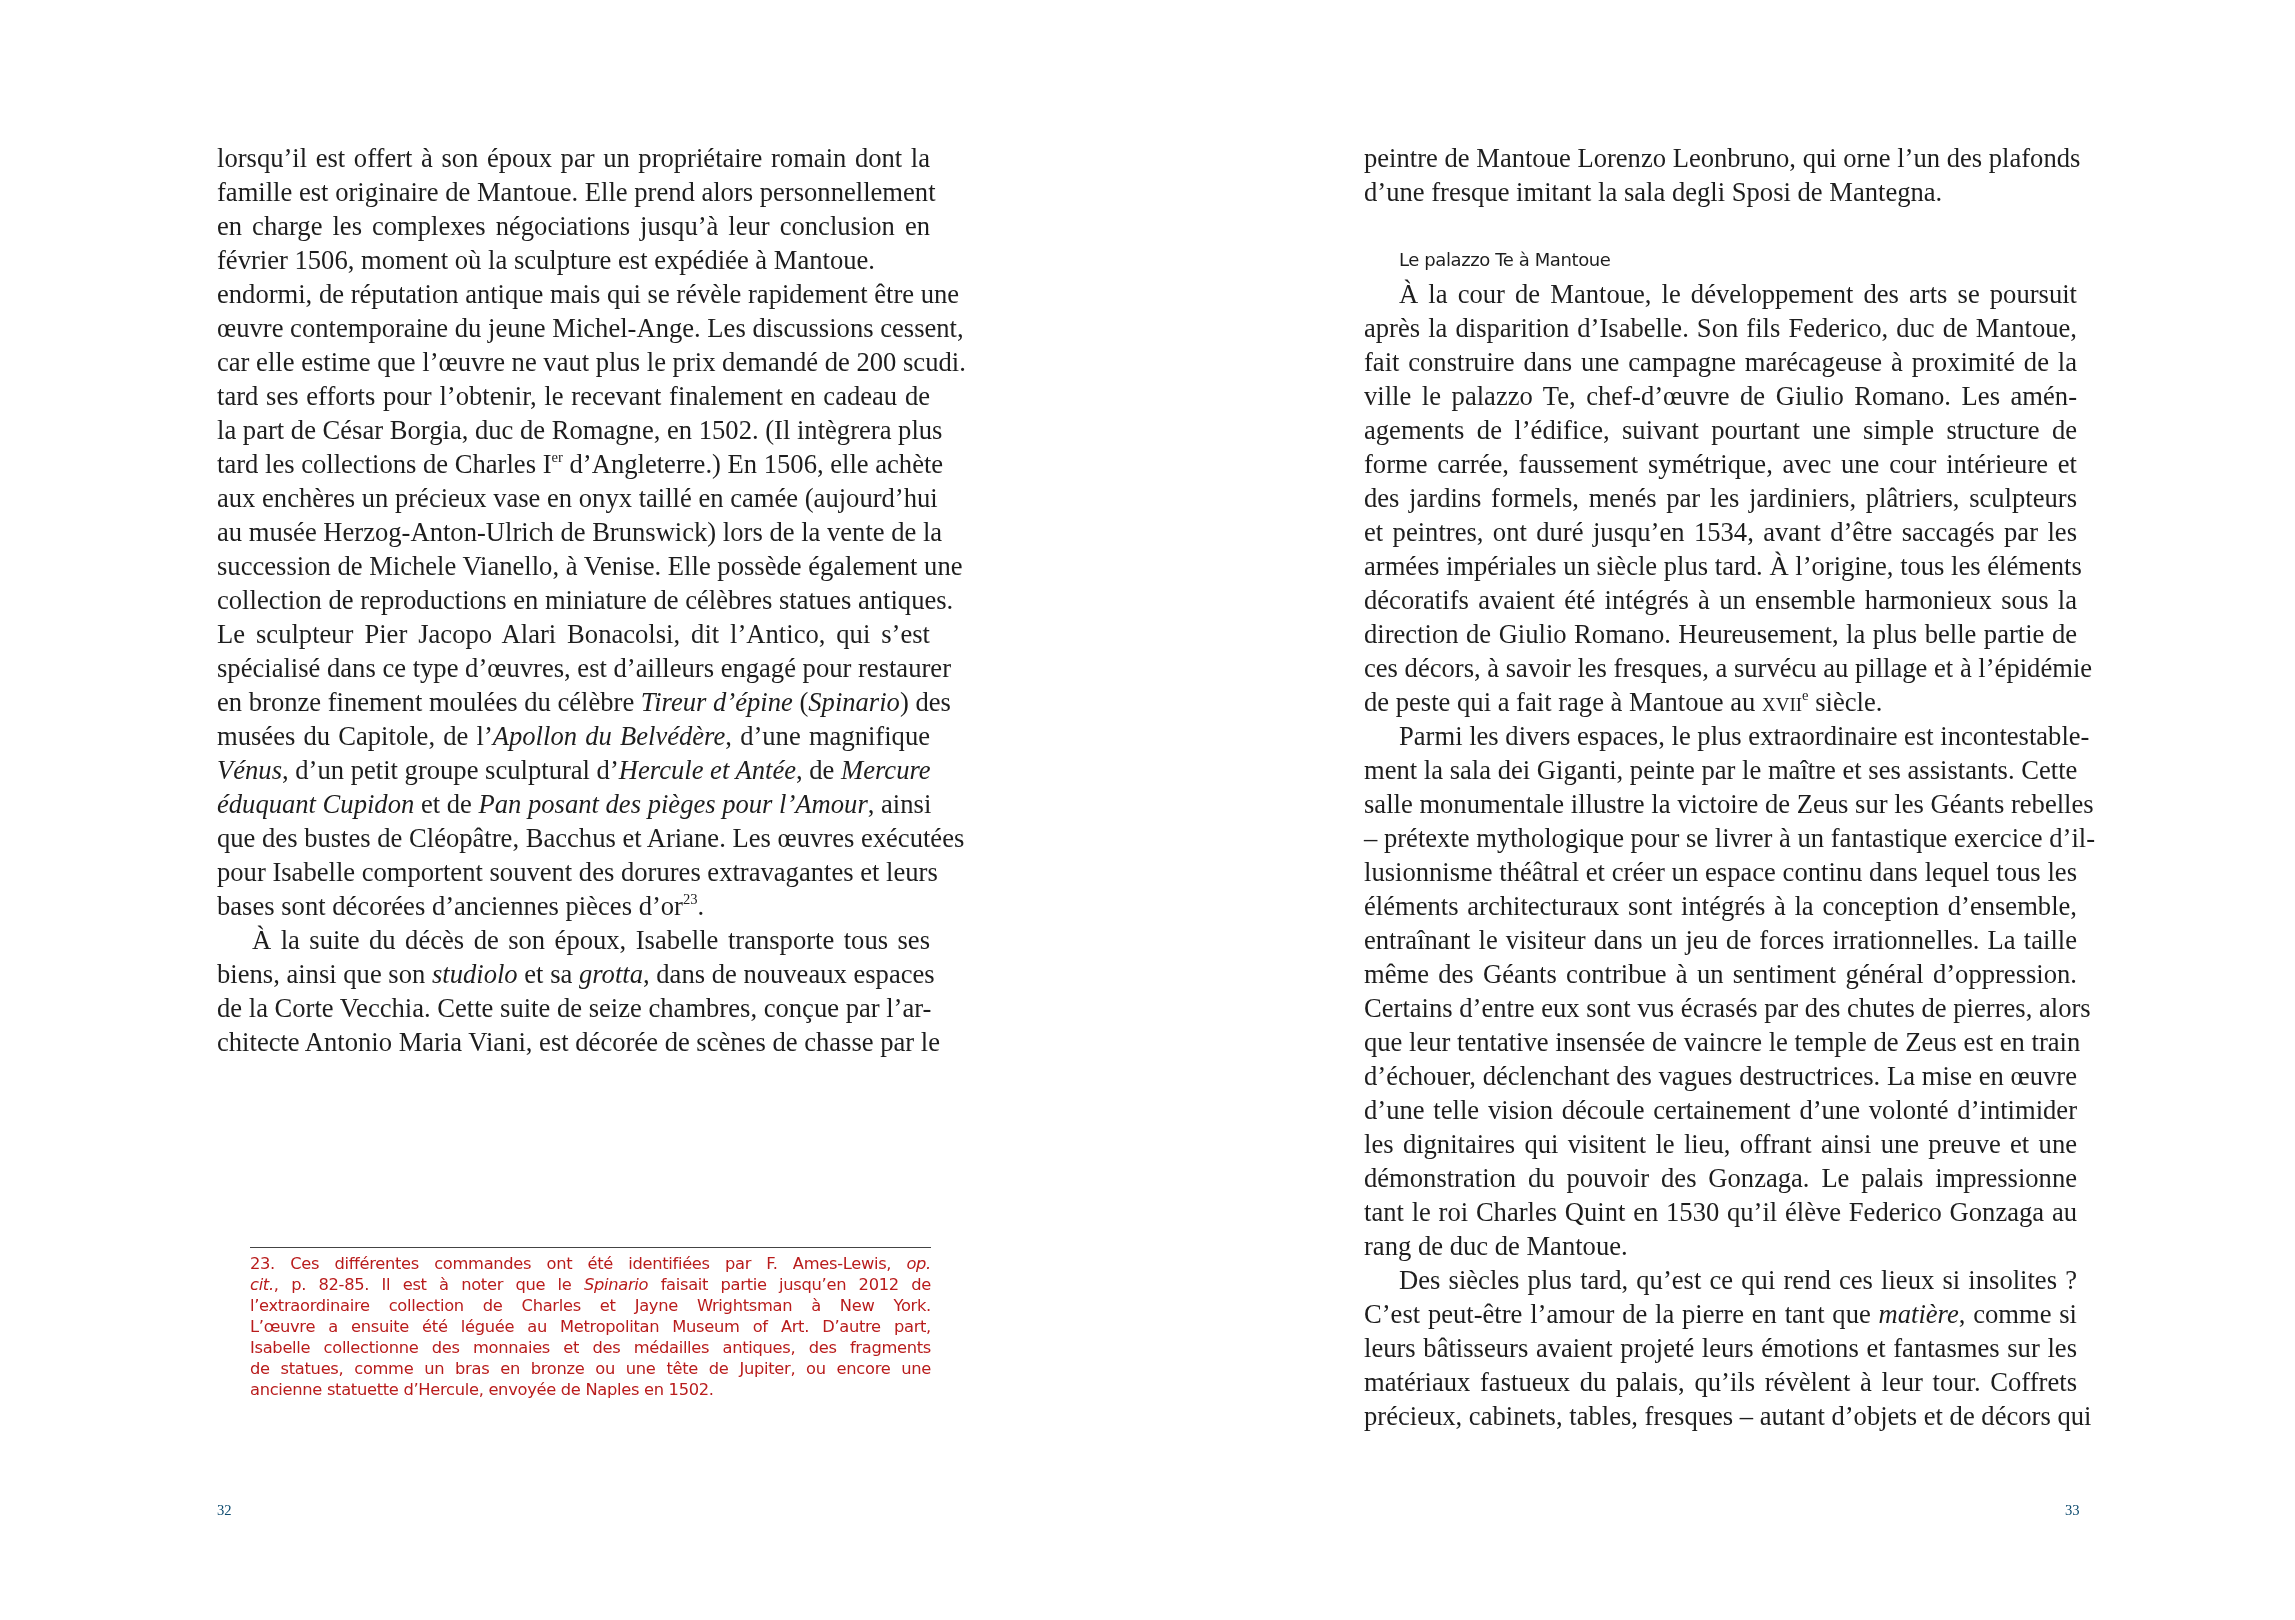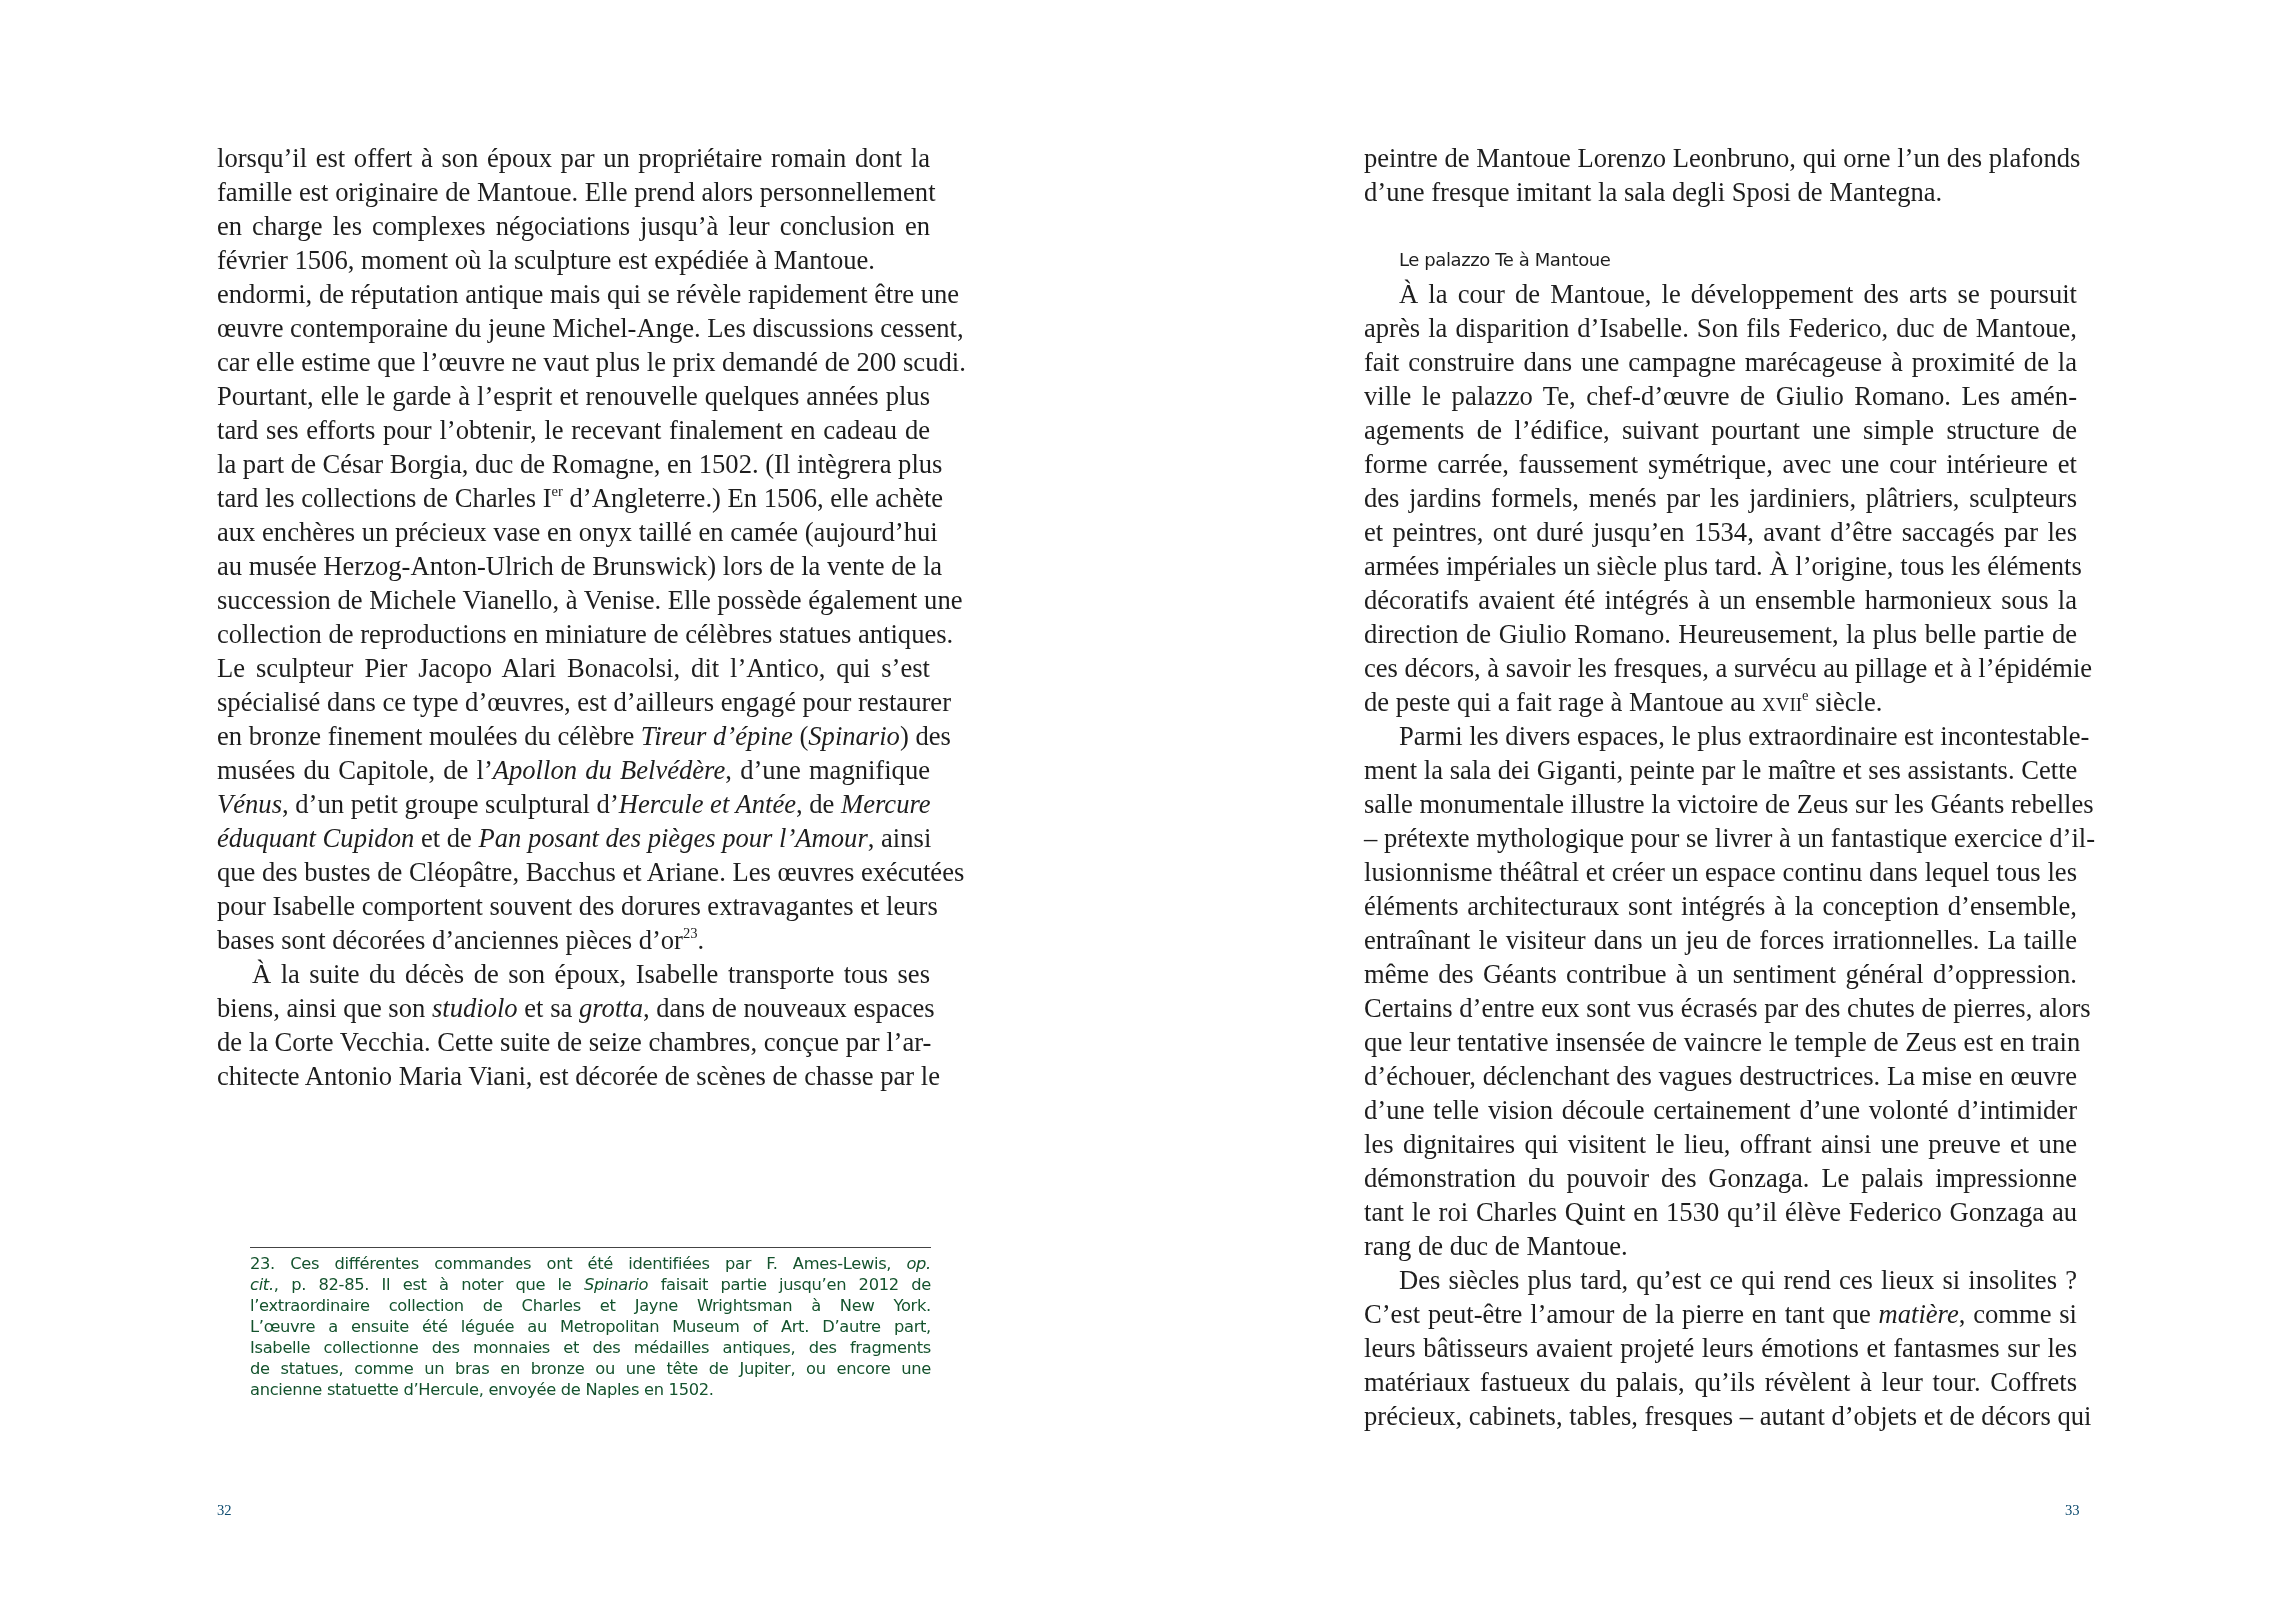--- a/index.html
+++ b/index.html
@@ -47,21 +47,21 @@
   .footnote-rule {
     height: 0;
     border-top: 1.3px solid #444;
     margin: 0 0 5.1px 0;
   }
   .fn-line {
     font-family: "DejaVu Sans", "Liberation Sans", sans-serif;
     font-size: 16.3px;
     line-height: 21px;
     height: 21px;
-    color: #14532d;
+    color: #b91c1c;
     white-space: nowrap;
     text-align: justify;
     text-align-last: justify;
     letter-spacing: -0.3px;
   }
   .fn-line.last { text-align-last: left; }
   .fn-line i { font-style: italic; }
   .folio {
     position: absolute;
     top: 1502px;
@@ -77,21 +77,20 @@
 
 <div class="page page-left">
   <div class="column">
       <div class="line">lorsqu’il est offert à son époux par un propriétaire romain dont la</div>
       <div class="line">famille est originaire de Mantoue. Elle prend alors personnellement</div>
       <div class="line">en charge les complexes négociations jusqu’à leur conclusion en</div>
       <div class="line last">février 1506, moment où la sculpture est expédiée à Mantoue.</div>
       <div class="line">endormi, de réputation antique mais qui se révèle rapidement être une</div>
       <div class="line">œuvre contemporaine du jeune Michel-Ange. Les discussions cessent,</div>
       <div class="line">car elle estime que l’œuvre ne vaut plus le prix demandé de 200 scudi.</div>
-      <div class="line">Pourtant, elle le garde à l’esprit et renouvelle quelques années plus</div>
       <div class="line">tard ses efforts pour l’obtenir, le recevant finalement en cadeau de</div>
       <div class="line">la part de César Borgia, duc de Romagne, en 1502. (Il intègrera plus</div>
       <div class="line">tard les collections de Charles I<sup>er</sup> d’Angleterre.) En 1506, elle achète</div>
       <div class="line">aux enchères un précieux vase en onyx taillé en camée (aujourd’hui</div>
       <div class="line">au musée Herzog-Anton-Ulrich de Brunswick) lors de la vente de la</div>
       <div class="line">succession de Michele Vianello, à Venise. Elle possède également une</div>
       <div class="line">collection de reproductions en miniature de célèbres statues antiques.</div>
       <div class="line">Le sculpteur Pier Jacopo Alari Bonacolsi, dit l’Antico, qui s’est</div>
       <div class="line">spécialisé dans ce type d’œuvres, est d’ailleurs engagé pour restaurer</div>
       <div class="line">en bronze finement moulées du célèbre <i>Tireur d’épine</i> (<i>Spinario</i>) des</div>

